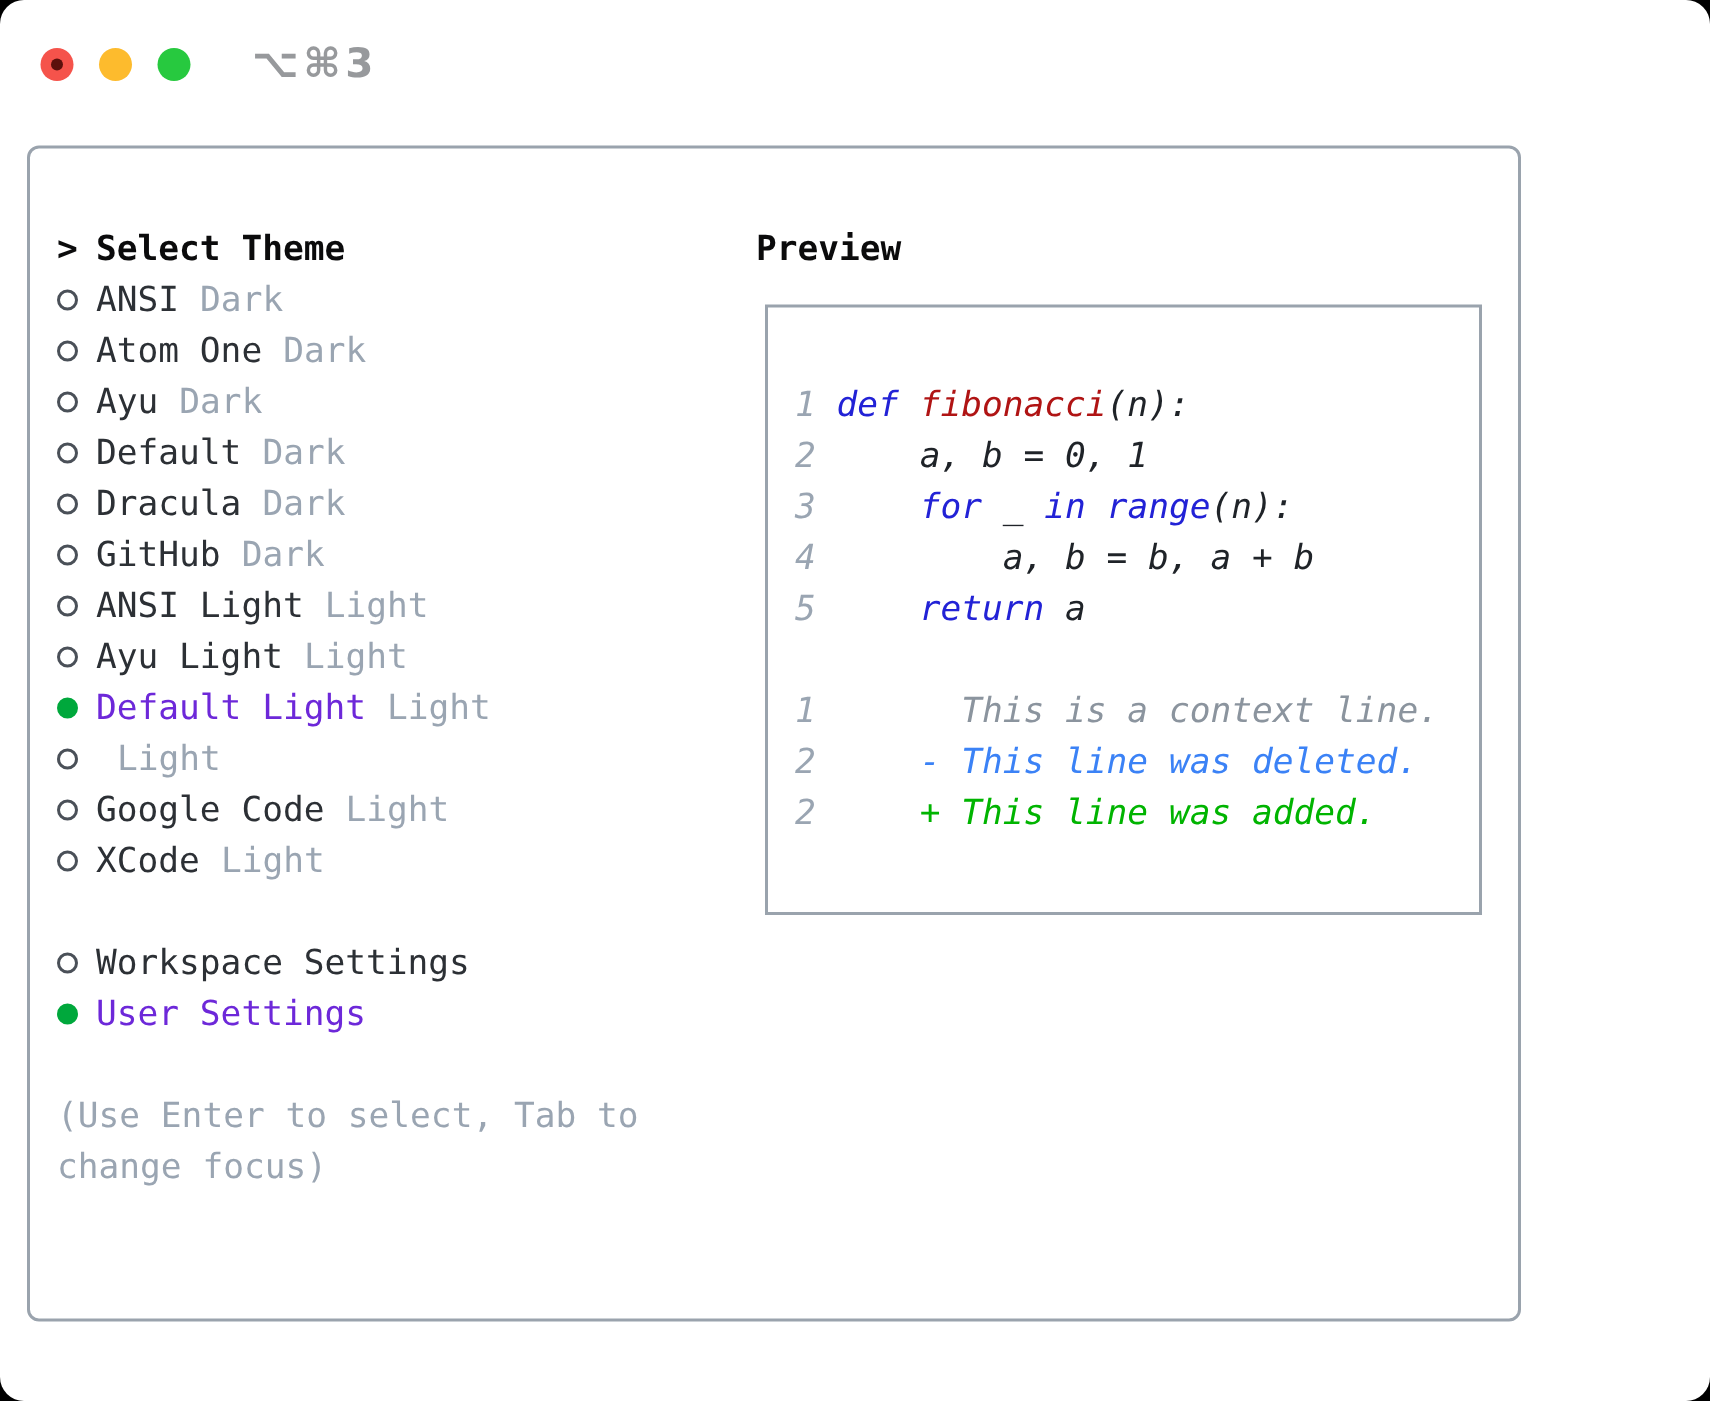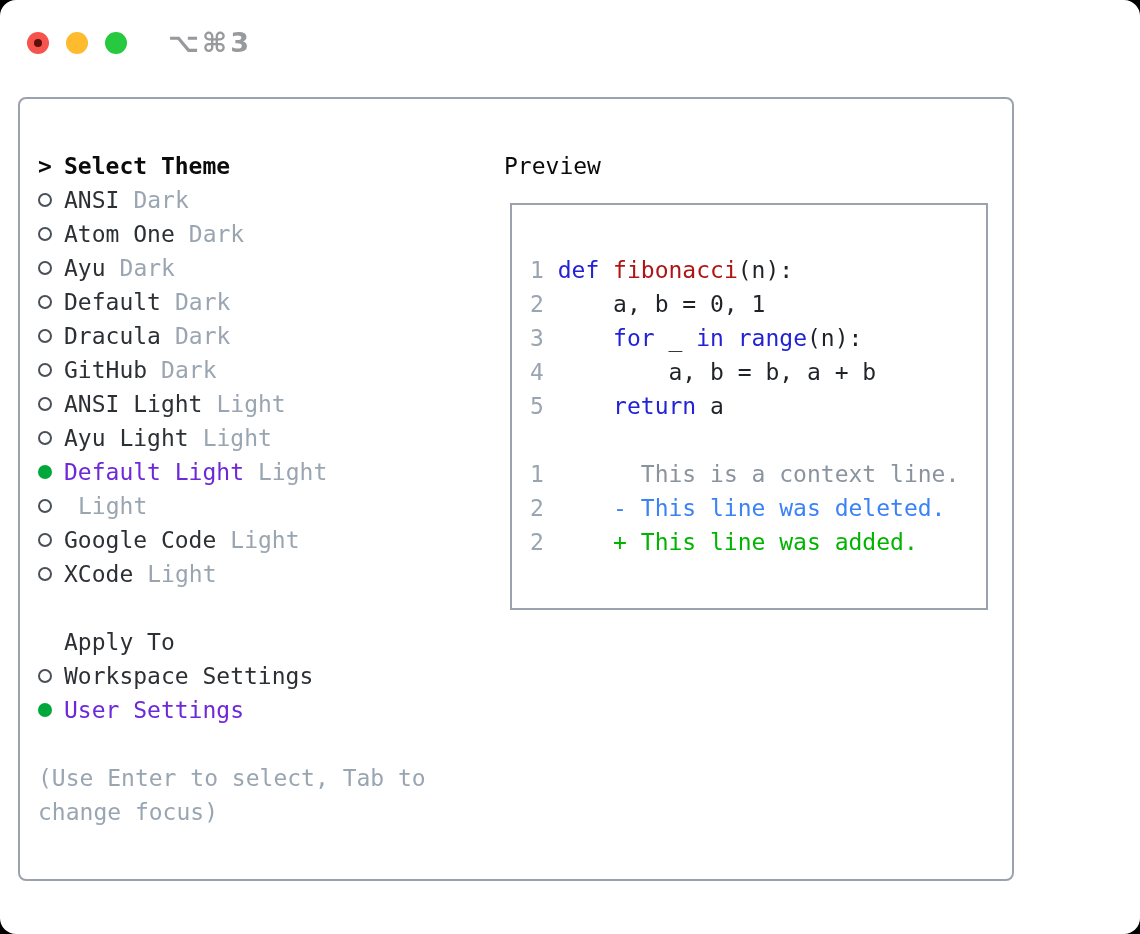--- a/index.html
+++ b/index.html
@@ -27,23 +27,23 @@
   .prompt{font-weight:bold;color:#0b0b0c;}
   .bold{font-weight:bold;color:#0b0b0c;}
   .circle{width:14px;height:14px;border:2px solid #4a5058;border-radius:50%;box-sizing:border-box;}
   .circle.sel{background:#00a83c;border-color:#00a83c;}
   .theme-row .name{color:#2c3035;}
   .theme-row.selected .name{color:#6d28d9;}
   .variant{color:#9aa5b2;margin-left:14px;}
   .hint{color:#9aa5b2;}
   
   .preview-title{position:absolute;left:484px;top:50px;height:34px;display:flex;align-items:center;
-    font-size:23px;font-weight:normal;color:#0b0b0c;}
+    font-size:23px;font-weight:bold;color:#0b0b0c;}
   .preview-box{position:absolute;left:490px;top:104px;width:478px;height:407px;
-    border:2px solid #9aa3ad;box-sizing:border-box;background:#fff;}
+    border:2px solid #9aa3ad;box-sizing:border-box;background:#fff;font-style:italic;}
   #code{margin:0;padding:48px 0 0 18px;font-family:"DejaVu Sans Mono","Liberation Mono",monospace;
     font-size:23px;line-height:34px;color:#1f2328;}
   .cline{white-space:pre;min-height:34px;}
   .num{color:#9aa5b2;}
   .kw{color:#2222d6;}
   .fn{color:#b01414;}
   .p{color:#1f2328;}
   .ctx{color:#8b949e;}
   .del{color:#3b82f6;margin-top:44px;}
   .add{color:#00b400;}
@@ -80,24 +80,20 @@
           <div class="row theme-row"><span class="marker"><span class="circle"></span></span><span class="name">ANSI Light</span><span class="variant">Light</span></div>
           <div class="row theme-row"><span class="marker"><span class="circle"></span></span><span class="name">Ayu Light</span><span class="variant">Light</span></div>
           <div class="row theme-row selected"><span class="marker"><span class="circle sel"></span></span><span class="name">Default Light</span><span class="variant">Light</span></div>
           <div class="row theme-row"><span class="marker"><span class="circle"></span></span><span class="variant">Light</span></div>
           <div class="row theme-row"><span class="marker"><span class="circle"></span></span><span class="name">Google Code</span><span class="variant">Light</span></div>
           <div class="row theme-row"><span class="marker"><span class="circle"></span></span><span class="name">XCode</span><span class="variant">Light</span></div>
         </div>
 
       <div class="row"></div>
 
-      <div class="row">
-        <span class="marker"></span>
-        <span>Apply To</span>
-      </div>
 
       <div id="apply">
           <div class="row theme-row"><span class="marker"><span class="circle"></span></span><span class="name">Workspace Settings</span></div>
           <div class="row theme-row selected"><span class="marker"><span class="circle sel"></span></span><span class="name">User Settings</span></div>
         </div>
 
       <div class="row"></div>
 
       <div class="hint">
         <div class="row">(Use Enter to select, Tab to</div>

